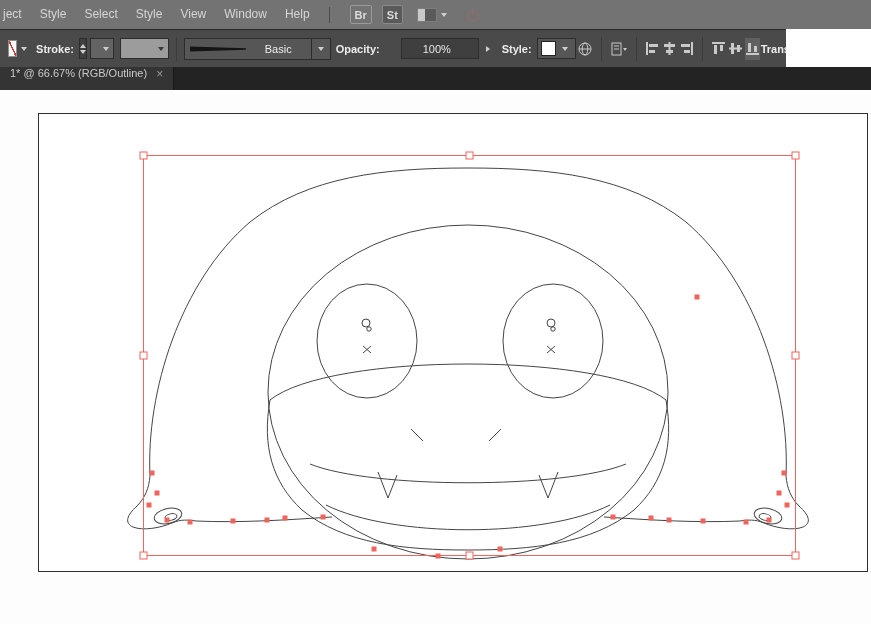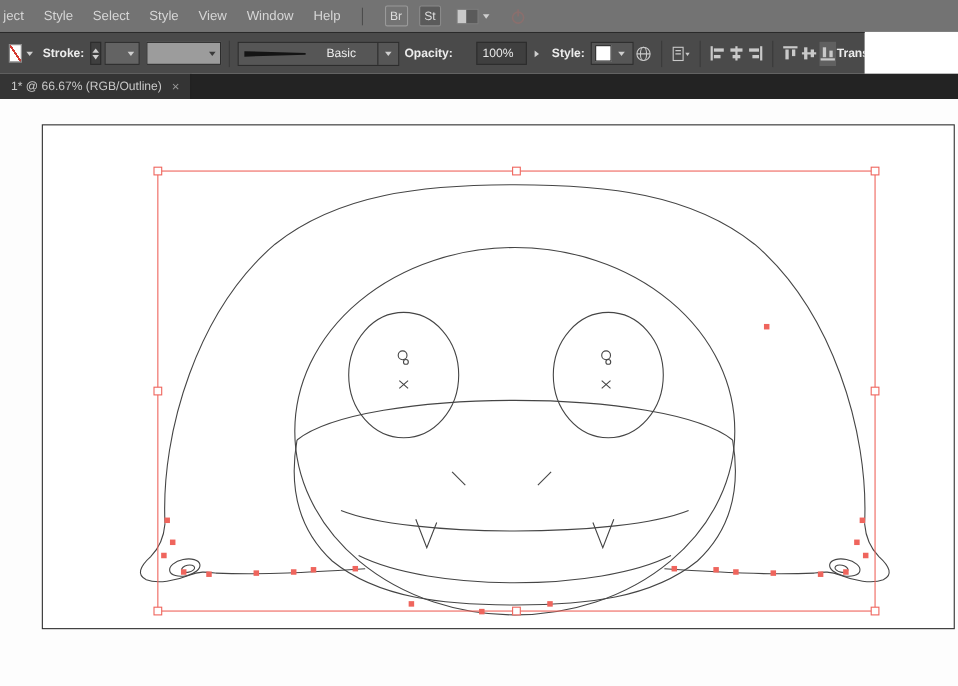--- a/index.html
+++ b/index.html
@@ -7,21 +7,21 @@
        font-family:"Liberation Sans",sans-serif;background:#fff;}
 
   
   .menubar{position:absolute;top:0;left:0;width:871px;height:29px;background:#737373;
            display:flex;align-items:center;color:#d6d6d6;font-size:12px;overflow:hidden;}
   .menu-item{padding:0 9px;line-height:29px;cursor:default;}
   .menu-item:first-child{padding-left:3px;}
   .mb-sep{width:1px;height:16px;background:#4c4c4c;margin:0 10px;}
   .mini-btn{display:inline-flex;align-items:center;justify-content:center;height:17px;
             padding:0 4px;border:1px solid #9a9a9a;border-radius:2px;font-size:11px;
-            color:#dcdcdc;margin-left:10px;}
+            color:#dcdcdc;margin-left:10px;font-weight:bold;}
   .mini-btn.st{background:#5a5a5a;border-color:#8a8a8a;}
   .ws-icon{display:inline-flex;width:18px;height:12px;border:1px solid #7d7d7d;margin-left:14px;}
   .ws-a{flex:1;background:#c9c9c9;}
   .ws-b{flex:1.4;background:#5a5a5a;}
   .chev{display:inline-block;width:0;height:0;border-left:3.5px solid transparent;
         border-right:3.5px solid transparent;border-top:4px solid #cfcfcf;margin:0 4px;}
   .pwr{margin-left:14px;}
 
   
   .controlbar{position:absolute;top:29px;left:0;width:786px;height:38px;background:#4a4a4a;
@@ -40,34 +40,34 @@
       align-items:center;justify-content:flex-end;margin-left:3px;}
   .dd-small{width:46px;}
   .dd-wide{width:100px;background:#9c9c9c;margin-left:6px;}
   .dd-wide .chev{border-top-color:#3a3a3a;}
   .cb-sep{width:1px;height:24px;background:#3a3a3a;margin:0 7px;flex:0 0 auto;}
   .brush-dd{height:20px;border:1px solid #2c2c2c;background:#565656;display:inline-flex;
             align-items:center;padding-left:5px;gap:13px;}
   .cb-text{font-size:11px;color:#ececec;margin:0 6px;}
   .dd-chev-seg{height:20px;border-left:1px solid #2c2c2c;display:inline-flex;align-items:center;padding:0 2px;}
   .field{min-width:34px;height:19px;border:1px solid #2c2c2c;background:#3f3f3f;color:#e6e6e6;
-         font-size:11px;display:inline-flex;align-items:center;padding:0 5px;margin-left:16px;}
+         font-size:11px;display:inline-flex;align-items:center;padding:0 21px;margin-left:16px;}
   .chev-right{display:inline-block;width:0;height:0;border-top:3.5px solid transparent;
               border-bottom:3.5px solid transparent;border-left:4px solid #cfcfcf;margin:0 7px;}
   .style-dd{height:19px;border:1px solid #2c2c2c;background:#565656;display:inline-flex;
             align-items:center;padding:0 3px;}
   .style-swatch{width:13px;height:13px;background:#fff;border:1px solid #222;margin-right:2px;}
   .icon-btn{display:inline-flex;align-items:center;justify-content:center;width:22px;height:22px;margin:0 1px;}
   .icon-btn.hl{background:#606060;}
   .trans{margin-left:auto;margin-right:-4px;}
 
   
   .tabbar{position:absolute;top:67px;left:0;width:871px;height:23px;background:#232323;
           display:flex;align-items:stretch;overflow:hidden;}
-  .tab{display:inline-flex;align-items:center;background:#343434;color:#c9c9c9;font-size:11px;
+  .tab{display:inline-flex;align-items:flex-start;background:#343434;color:#c9c9c9;font-size:11px;
        padding:0 10px;border-right:1px solid #1a1a1a;white-space:nowrap;}
   .tab-close{margin-left:9px;color:#9a9a9a;font-size:12px;}
 
   
   .canvas{position:absolute;top:90px;left:0;width:871px;height:534px;background:#fdfdfd;}
   .canvas svg{display:block;}
 </style>
 </head>
 <body>
 

